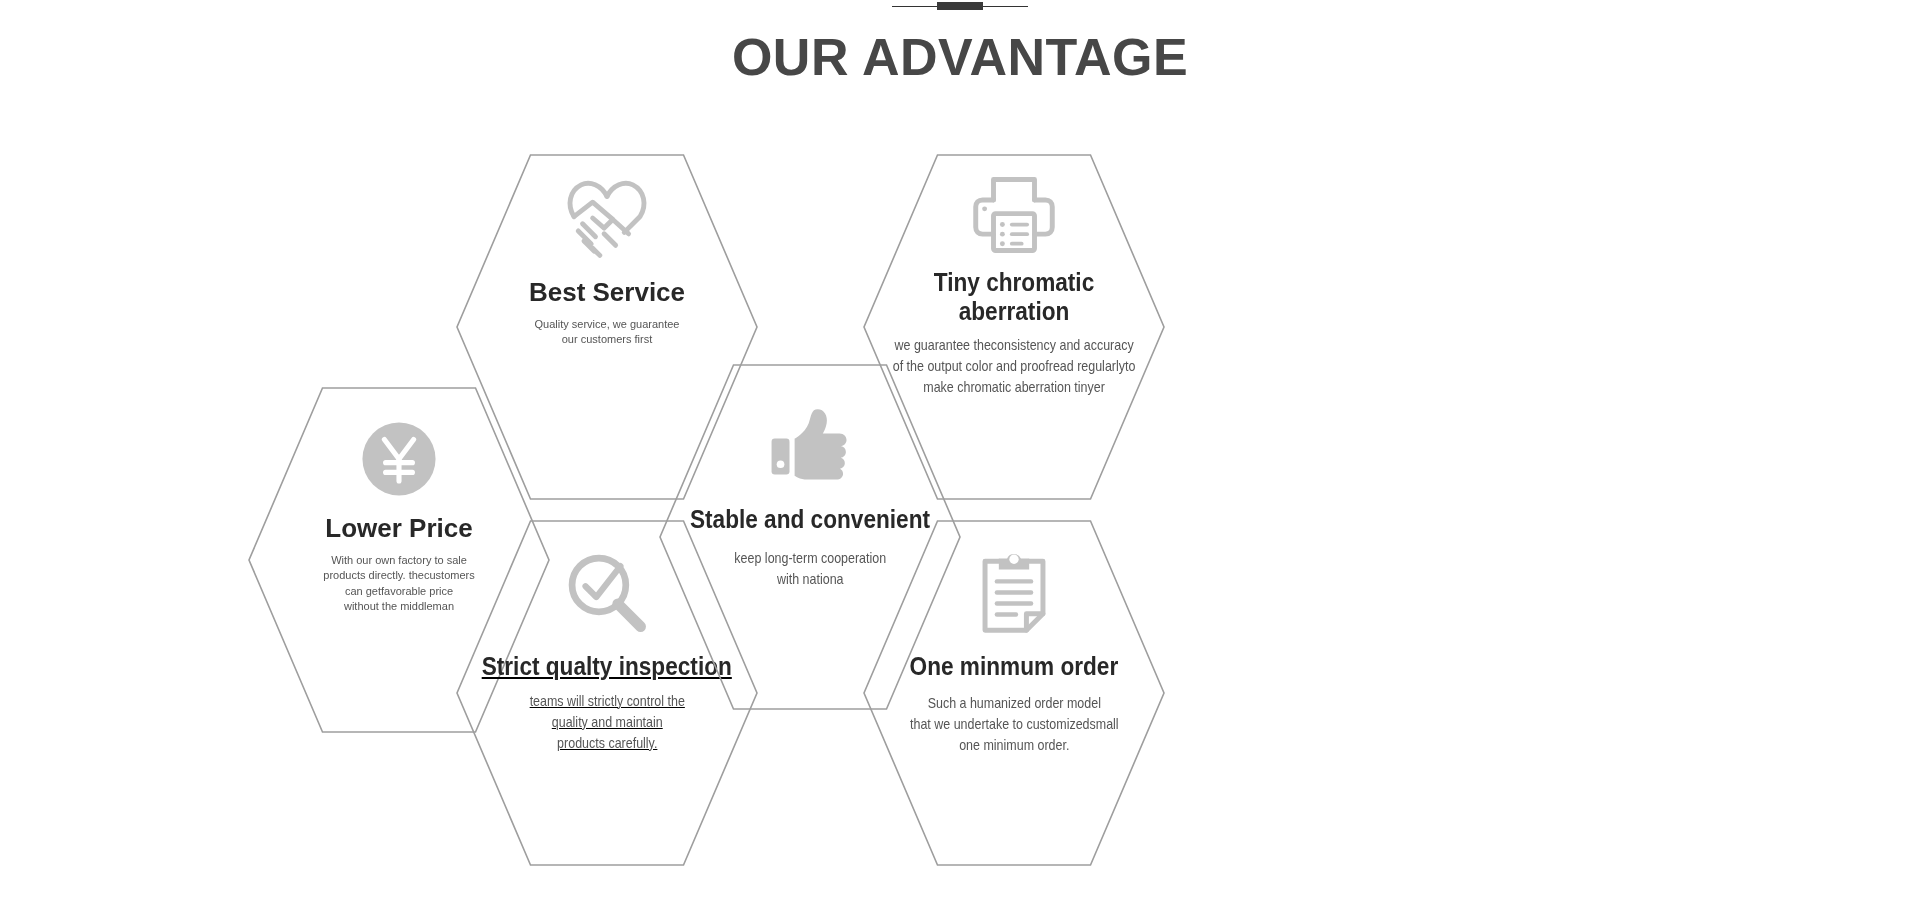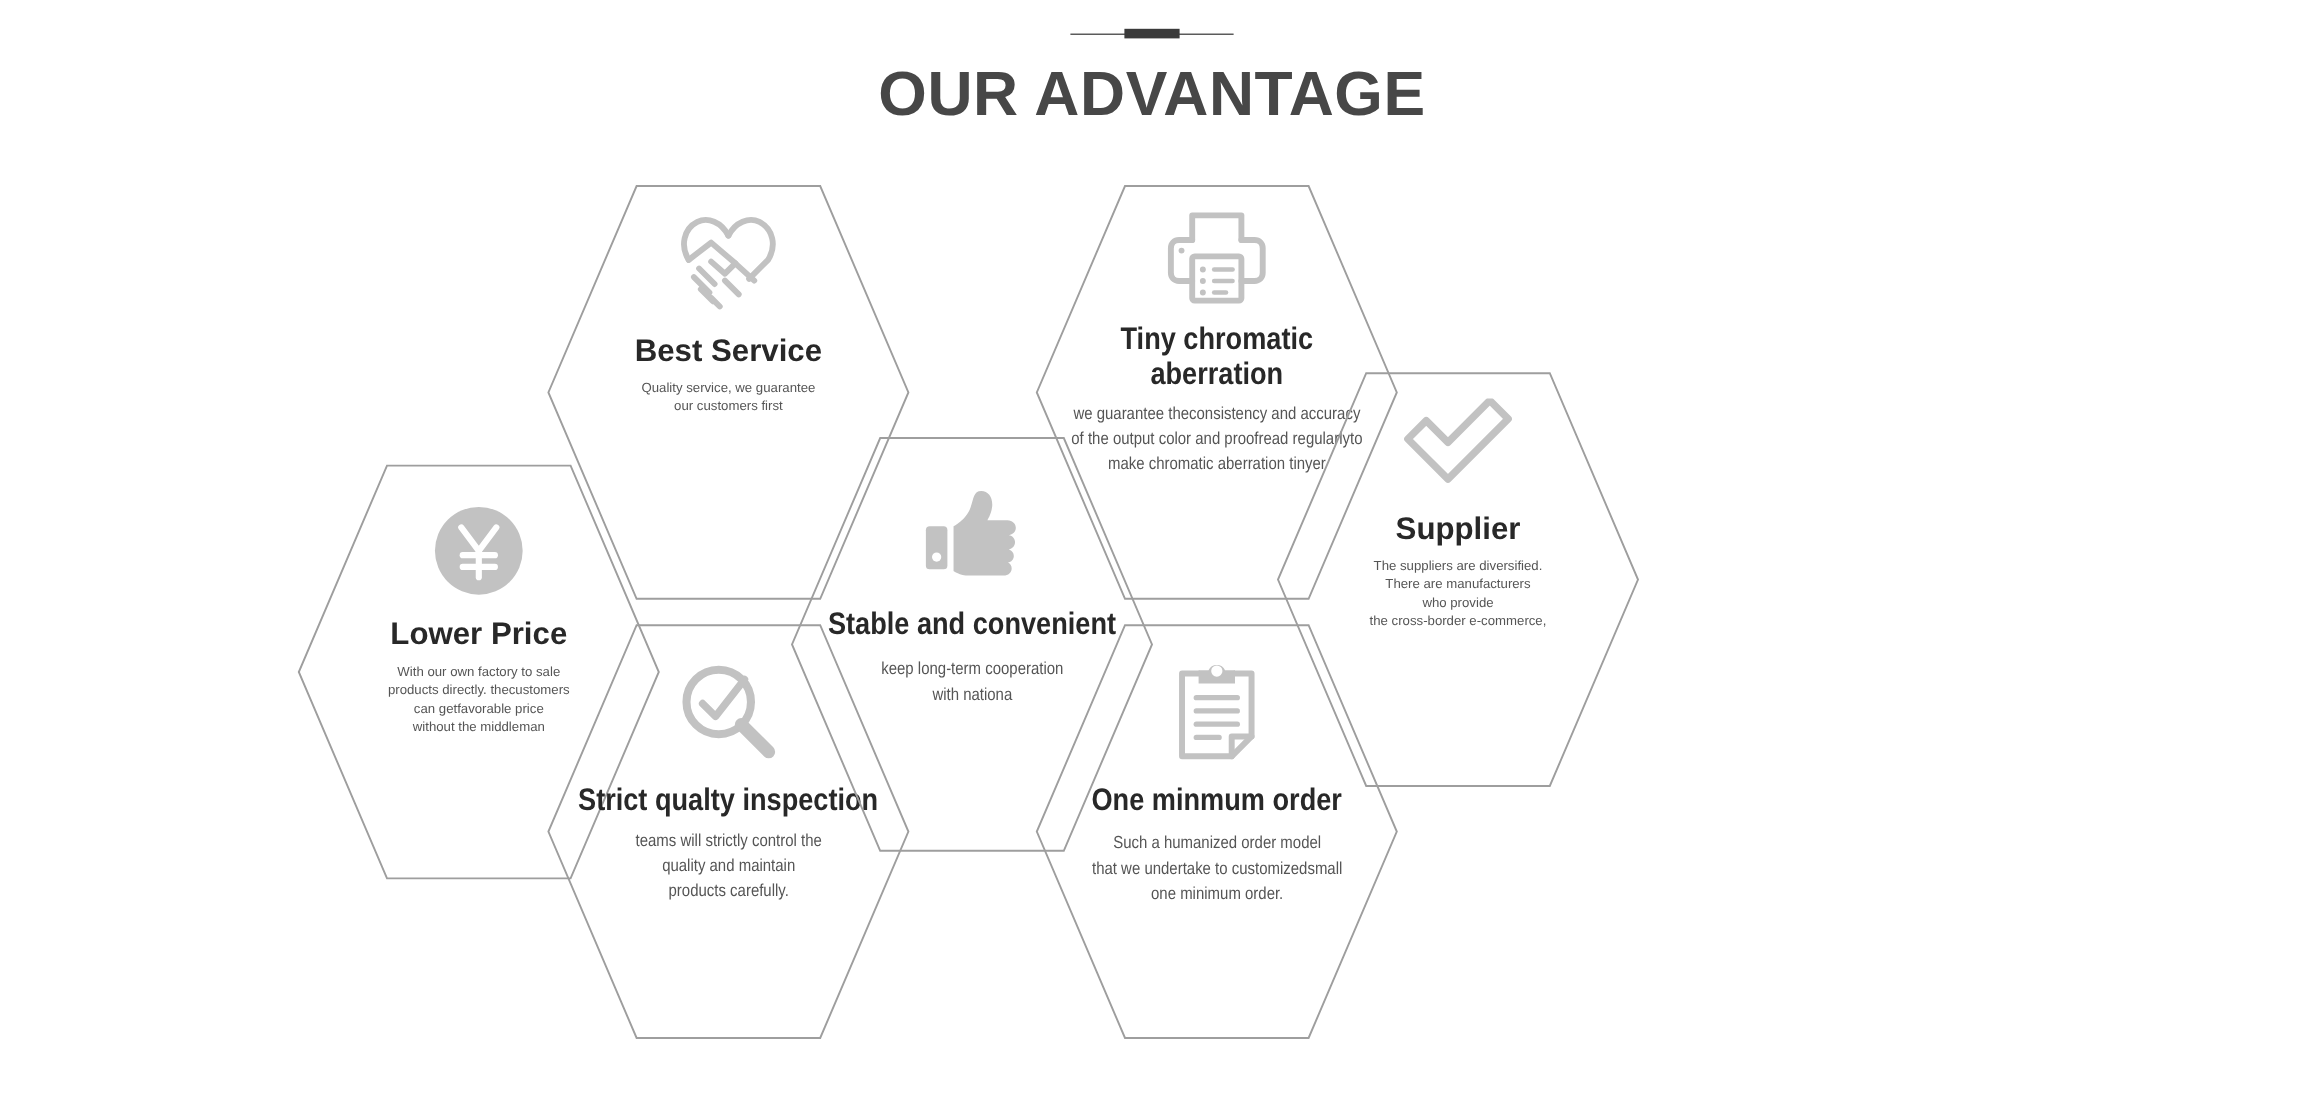--- a/index.html
+++ b/index.html
@@ -9,21 +9,20 @@
     height: 920px;
     background: #ffffff;
     font-family: "Liberation Sans", sans-serif;
     overflow: hidden;
     position: relative;
   }
 
   
   .header {
     width: 100%;
-    padding-top: 22px;
     text-align: center;
   }
 
   .divider {
     width: 136px;
     height: 14px;
     margin: 0 auto 16px auto;
     position: relative;
   }
   .divider .rule {
@@ -119,21 +118,21 @@
   #hex-best-service   { left: 454px;  top: 152px; }
   #hex-lower-price    { left: 246px;  top: 385px; }
   #hex-strict-quality { left: 454px;  top: 518px; }
   #hex-stable         { left: 657px;  top: 362px; }
   #hex-tiny-chromatic { left: 861px;  top: 152px; }
   #hex-one-minmum     { left: 861px;  top: 518px; }
   #hex-supplier       { left: 1062px; top: 308px; }
 
   #hex-best-service   .hex-inner { padding-top: 24px; }
   #hex-lower-price    .hex-inner { padding-top: 35px; }
-  #hex-strict-quality .hex-inner { padding-top: 32px; }
+  #hex-strict-quality .hex-inner { padding-top: 32px; text-decoration: underline; }
   #hex-stable         .hex-inner { padding-top: 43px; }
   #hex-tiny-chromatic .hex-inner { padding-top: 22px; align-items: center; }
   #hex-one-minmum     .hex-inner { padding-top: 32px; }
   #hex-supplier       .hex-inner { padding-top: 24px; }
 
   #hex-best-service   .hex-title { margin-top: 18px; text-align: center; }
   #hex-lower-price    .hex-title { margin-top: 16px; }
   #hex-strict-quality .hex-title { margin-top: 16px; }
   #hex-stable         .hex-title { margin-top: 20px; }
   #hex-tiny-chromatic .hex-title { margin-top: 12px; }
@@ -301,31 +300,14 @@
       </svg>
       <div class="hex-title">One minmum order</div>
       <div class="hex-desc">
         <div>Such a humanized order model</div>
         <div>that we undertake to customizedsmall</div>
         <div>one minimum order.</div>
       </div>
     </div>
   </div>
 
-  <div class="hex wide" id="hex-supplier">
-    <svg class="hex-svg" viewBox="0 0 306 350">
-      <polygon points="76.5,3 229.5,3 303,175 229.5,347 76.5,347 3,175" fill="none" stroke="#9e9e9e" stroke-width="1.6"></polygon>
-    </svg>
-    <div class="hex-inner">
-      <svg class="hex-icon" width="92" height="76" viewBox="0 0 66 54">
-        <path d="M3 24 L14 13 L27 26 L52 1 L63 12 L27 48 Z" fill="none" stroke="#c2c2c2" stroke-width="4.4" stroke-linejoin="round"></path>
-      </svg>
-      <div class="hex-title">Supplier</div>
-      <div class="hex-desc">
-        <div>The suppliers are diversified.</div>
-        <div>There are manufacturers</div>
-        <div>who provide</div>
-        <div>the cross-border e-commerce,</div>
-      </div>
-    </div>
-  </div>
 
 </div>
 
 </body></html>

